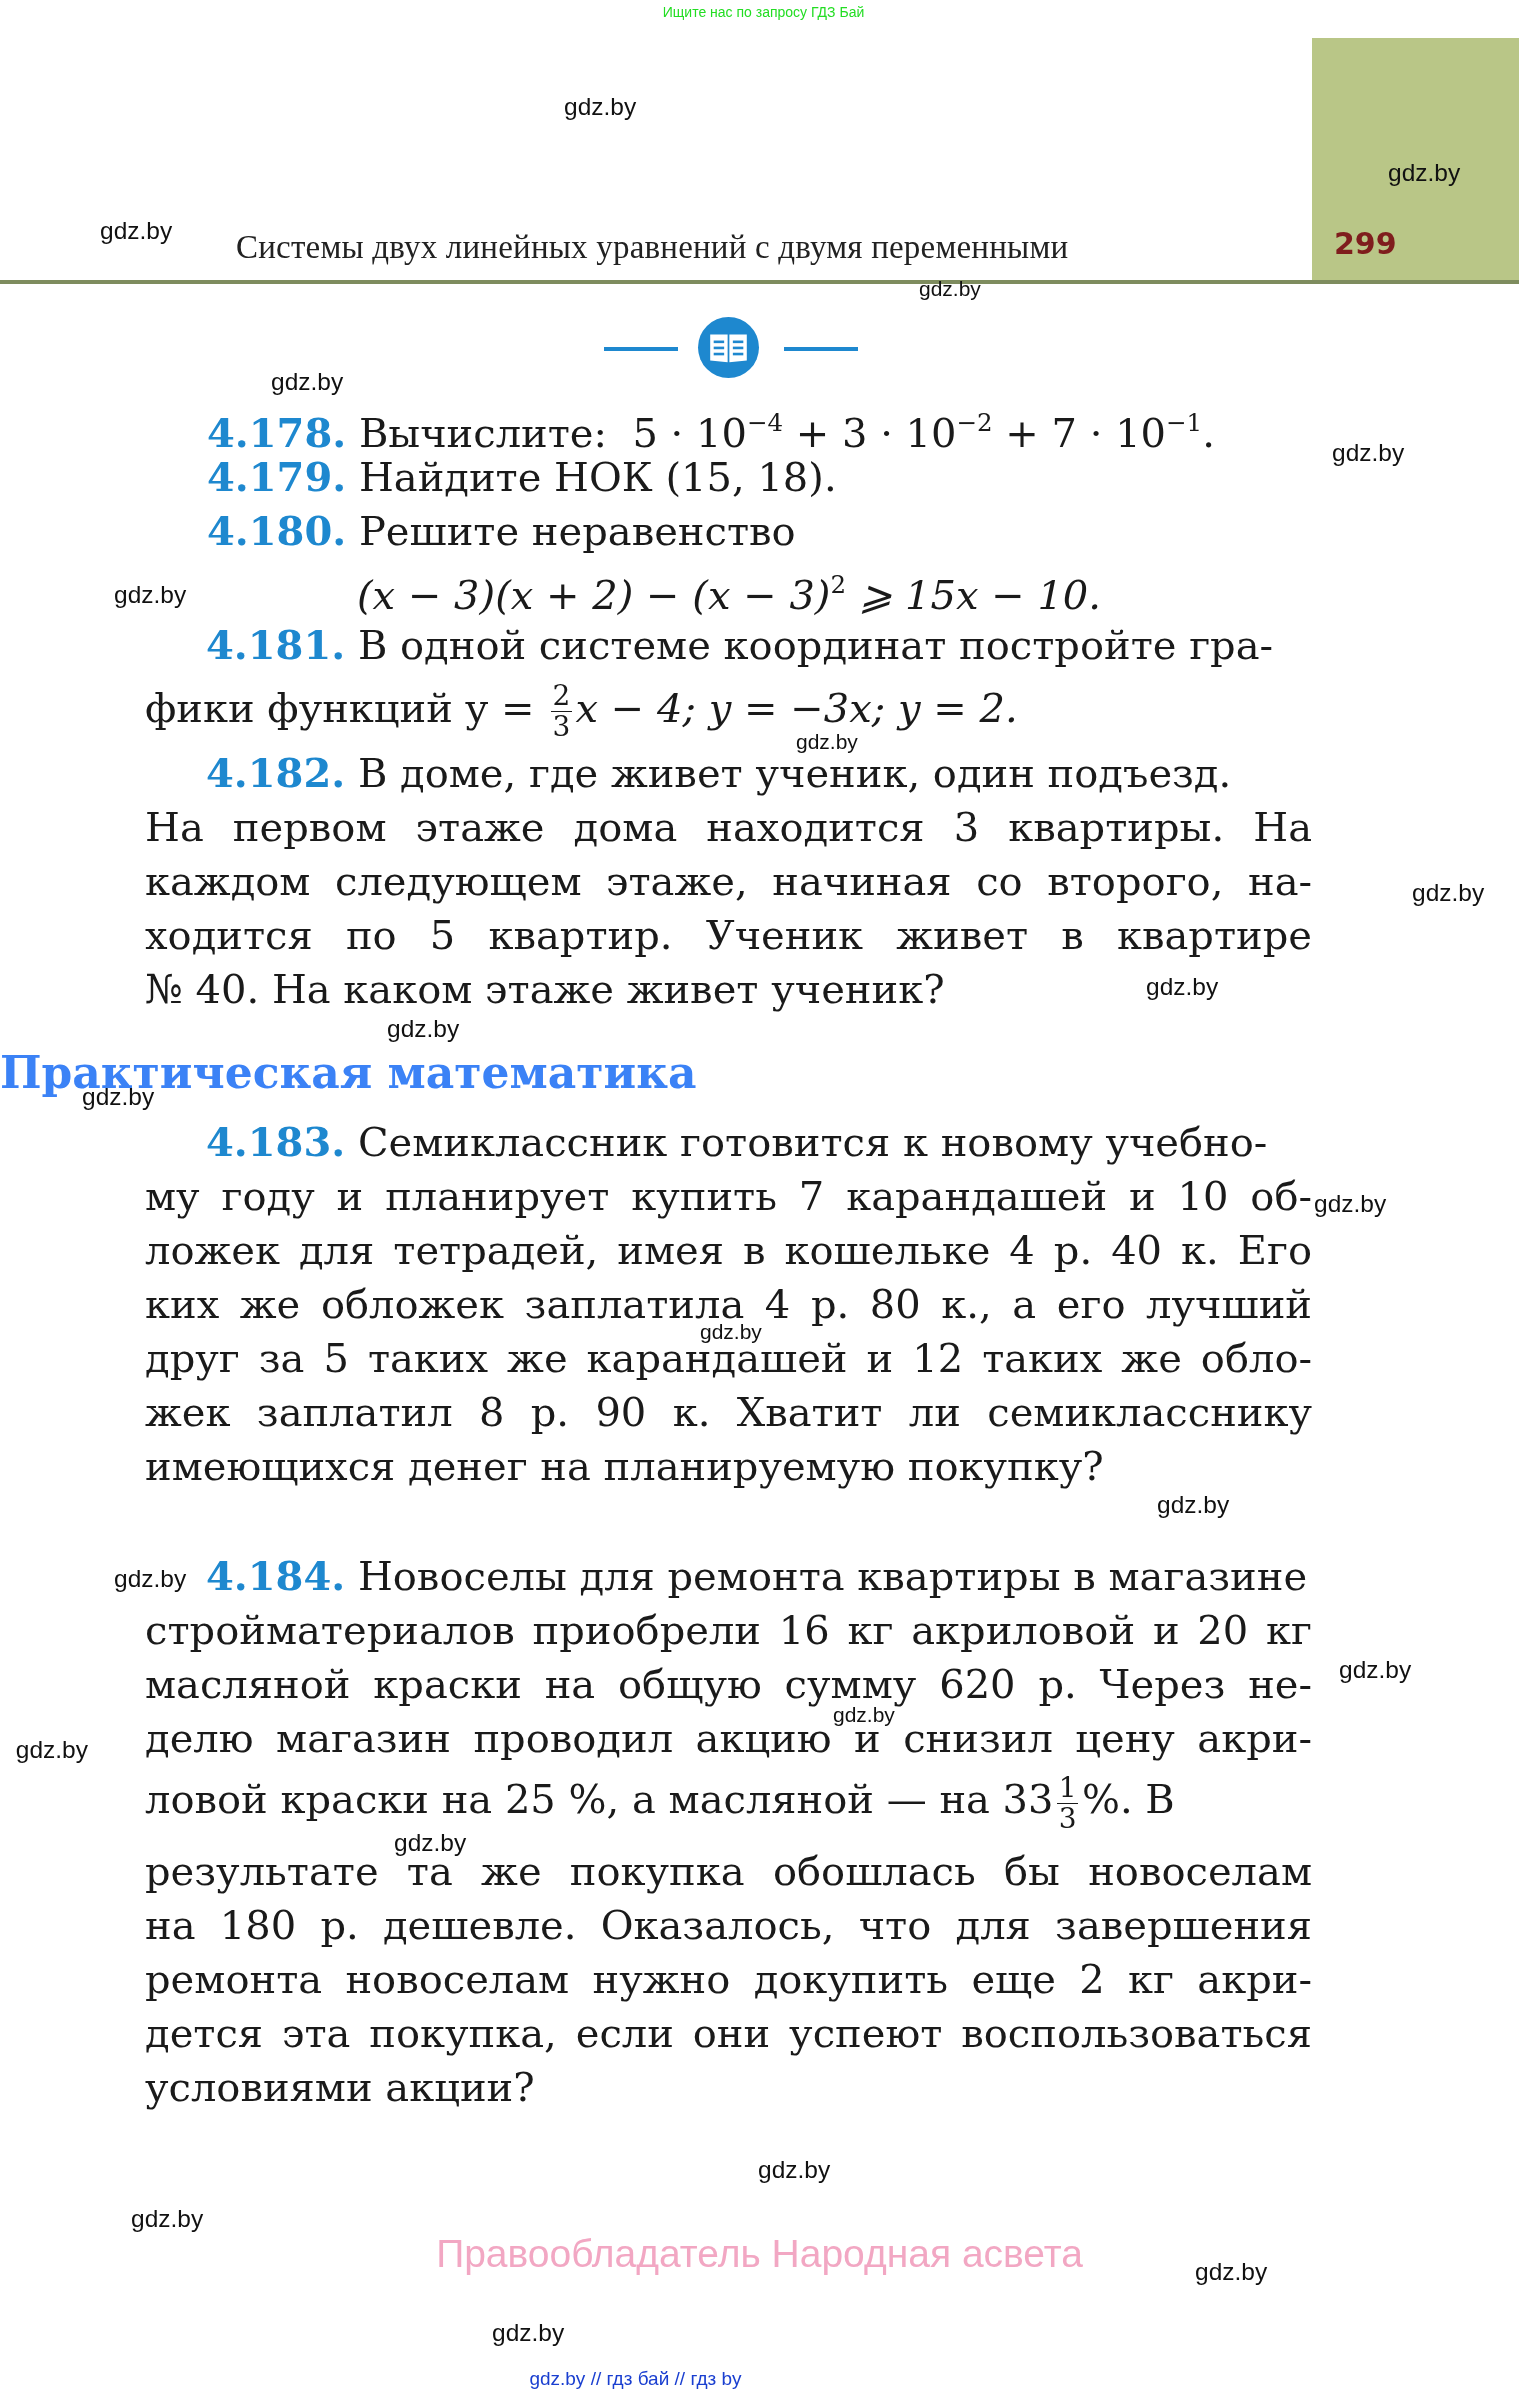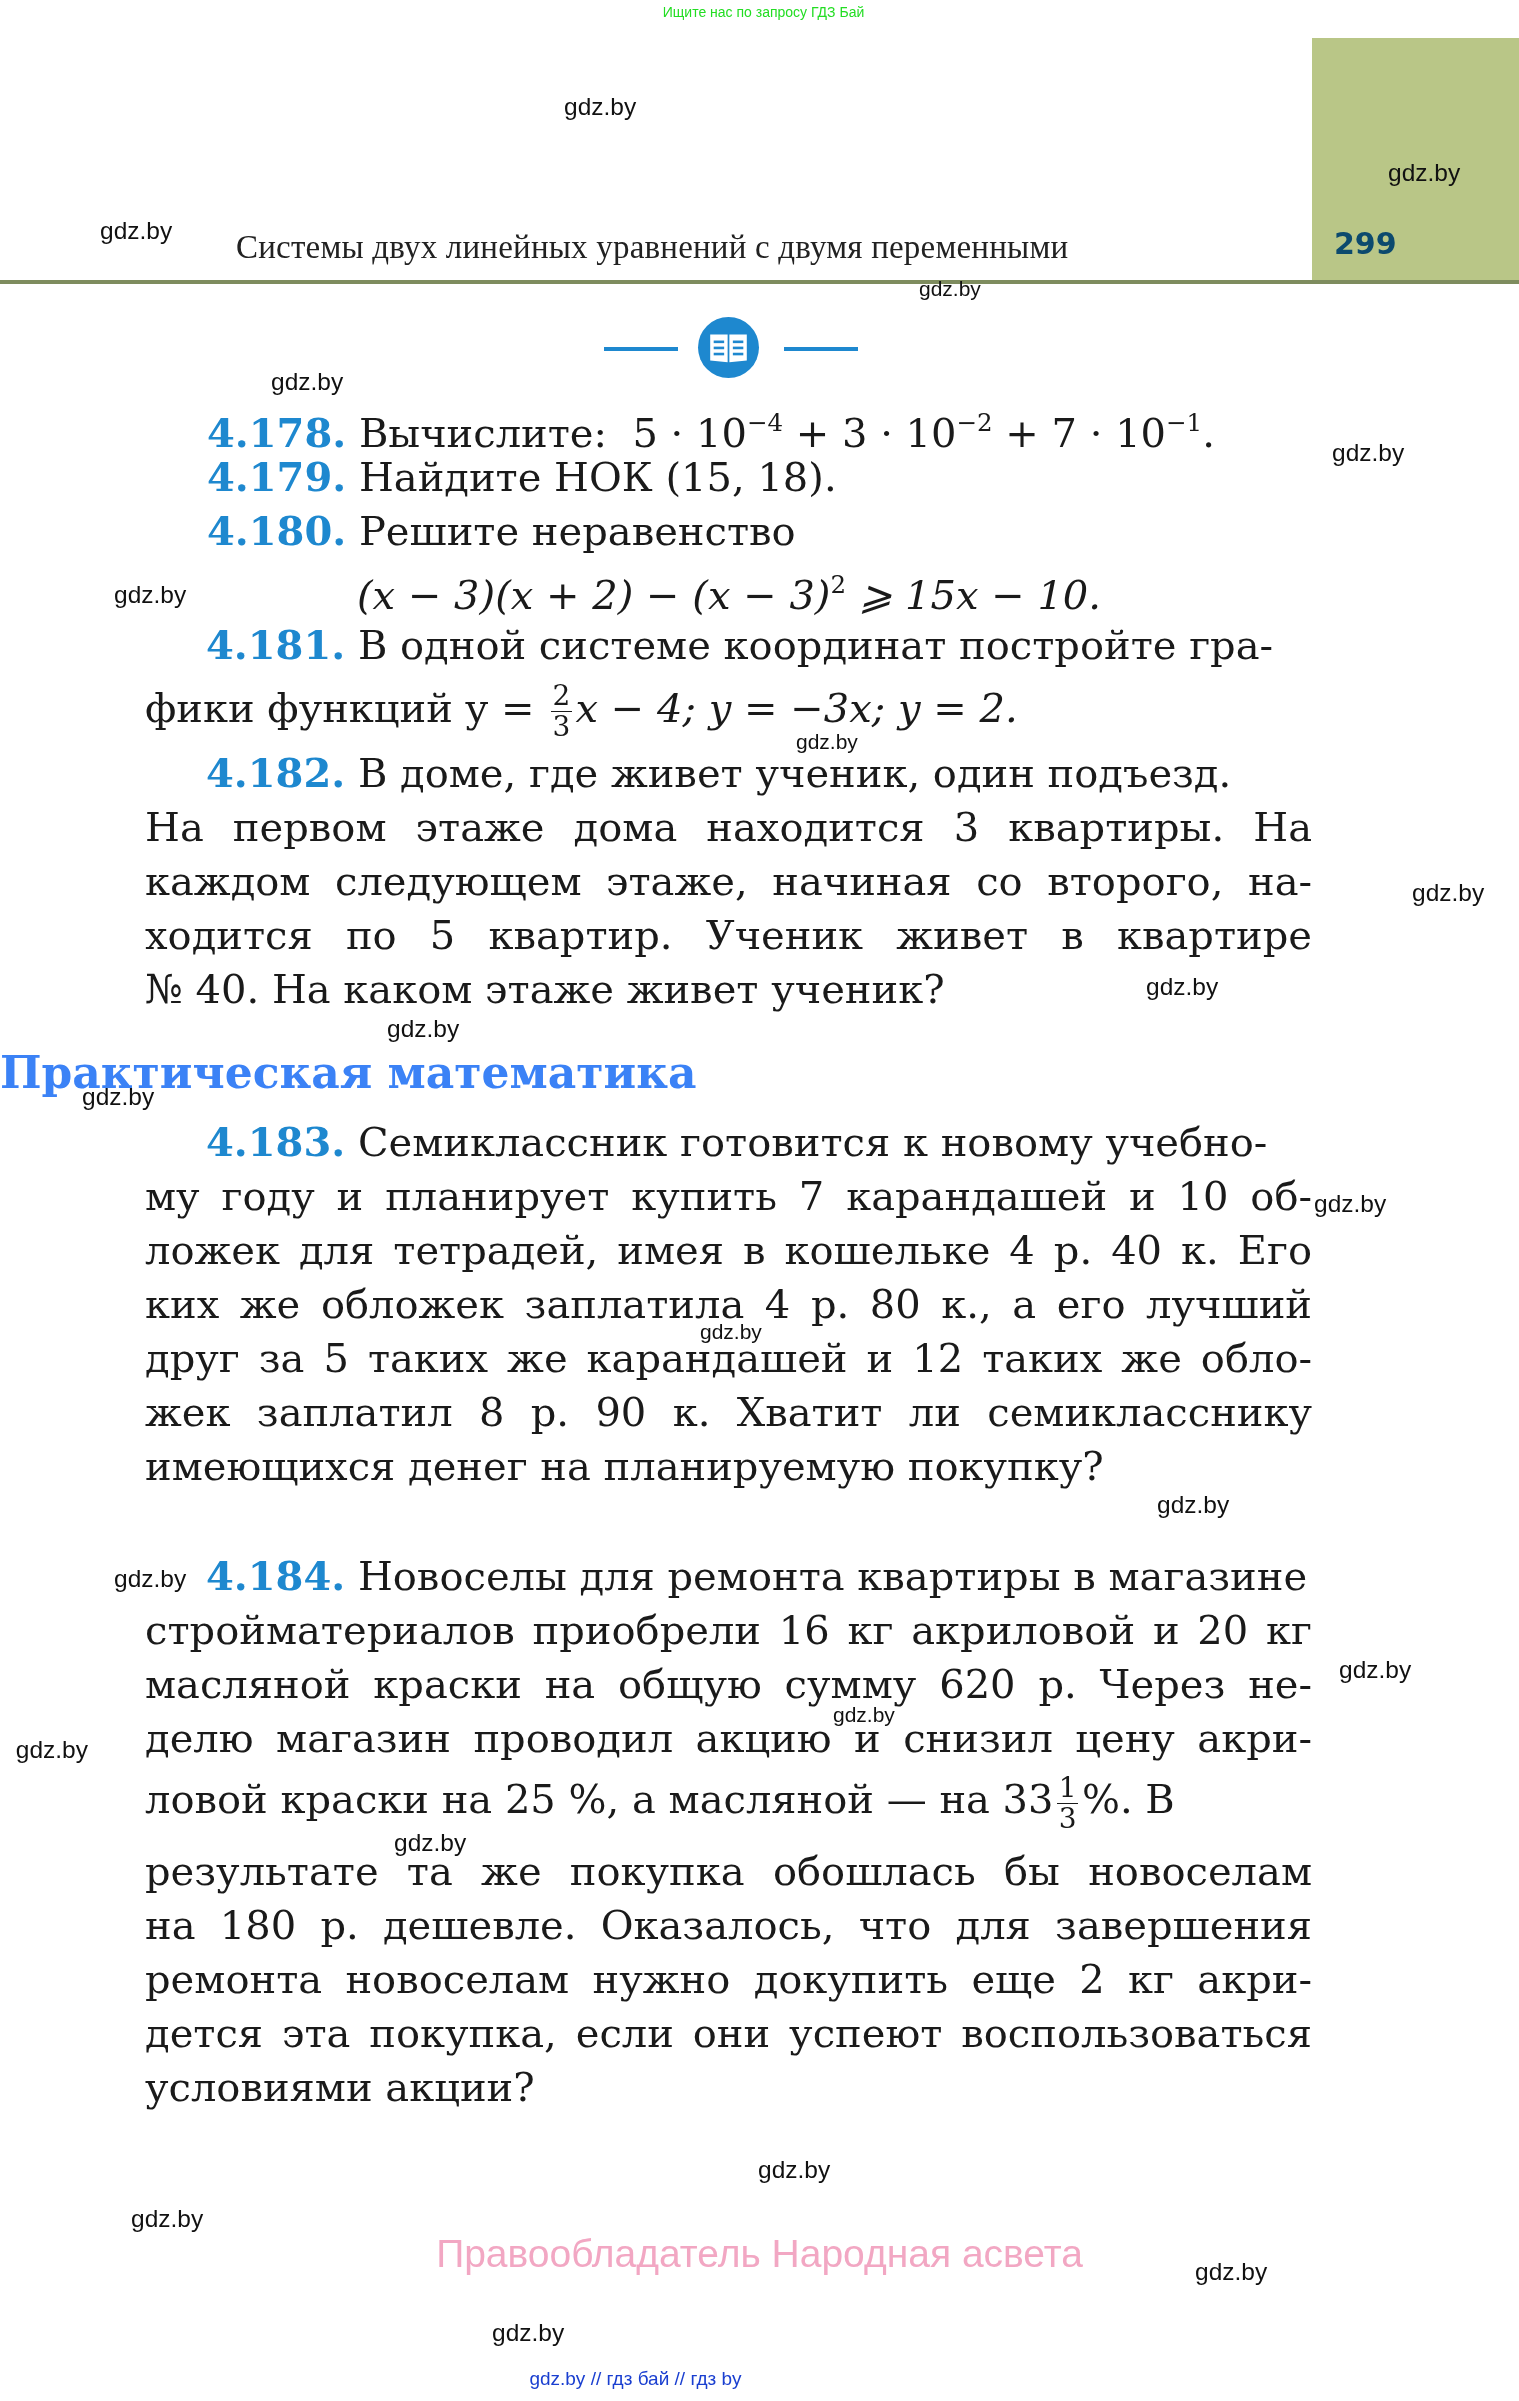--- a/index.html
+++ b/index.html
@@ -2,21 +2,21 @@
 <html style="font-size:14px"><head>
 <meta charset="utf-8">
 <style>
   html, body { margin:0; padding:0; background:#ffffff; }
   body { width:1519px; height:2401px; position:relative; overflow:hidden;
          font-family:"DejaVu Serif", "Liberation Serif", serif; color:#1a1a1a; }
   .abs { position:absolute; }
   .top-banner { left:4px; width:1519px; top:3.5px; text-align:center; color:#22dd22;
                 font-family:"Liberation Sans", sans-serif; font-size:14px; }
   .page-tab { left:1312px; top:38px; width:207px; height:242px; background:#b9c687; }
-  .page-num { left:1334px; top:226px; color:#0c4a6e; font-family:"DejaVu Sans", sans-serif;
+  .page-num { left:1334px; top:226px; color:#7f1d1d; font-family:"DejaVu Sans", sans-serif;
               font-weight:bold; font-size:30px; }
   .header-title { left:236px; top:229px; font-size:33px; color:#222; letter-spacing:0.2px;
                   font-family:"Liberation Serif", serif; }
   .header-rule { left:0; top:280px; width:1519px; height:3.5px; background:#7e8c5e; }
   .icon-row { left:604px; top:317px; width:254px; height:61px; }
   .icon-line { position:absolute; top:30px; width:74px; height:3.5px; background:#1e88cf; }
   .icon-circle { position:absolute; left:94px; top:0; width:61px; height:61px; border-radius:50%;
                  background:#1e88cf; }
   .wm { color:#111; font-family:"Liberation Sans", sans-serif; font-size:24.5px; }
   .wm-sm { font-size:21px; }

